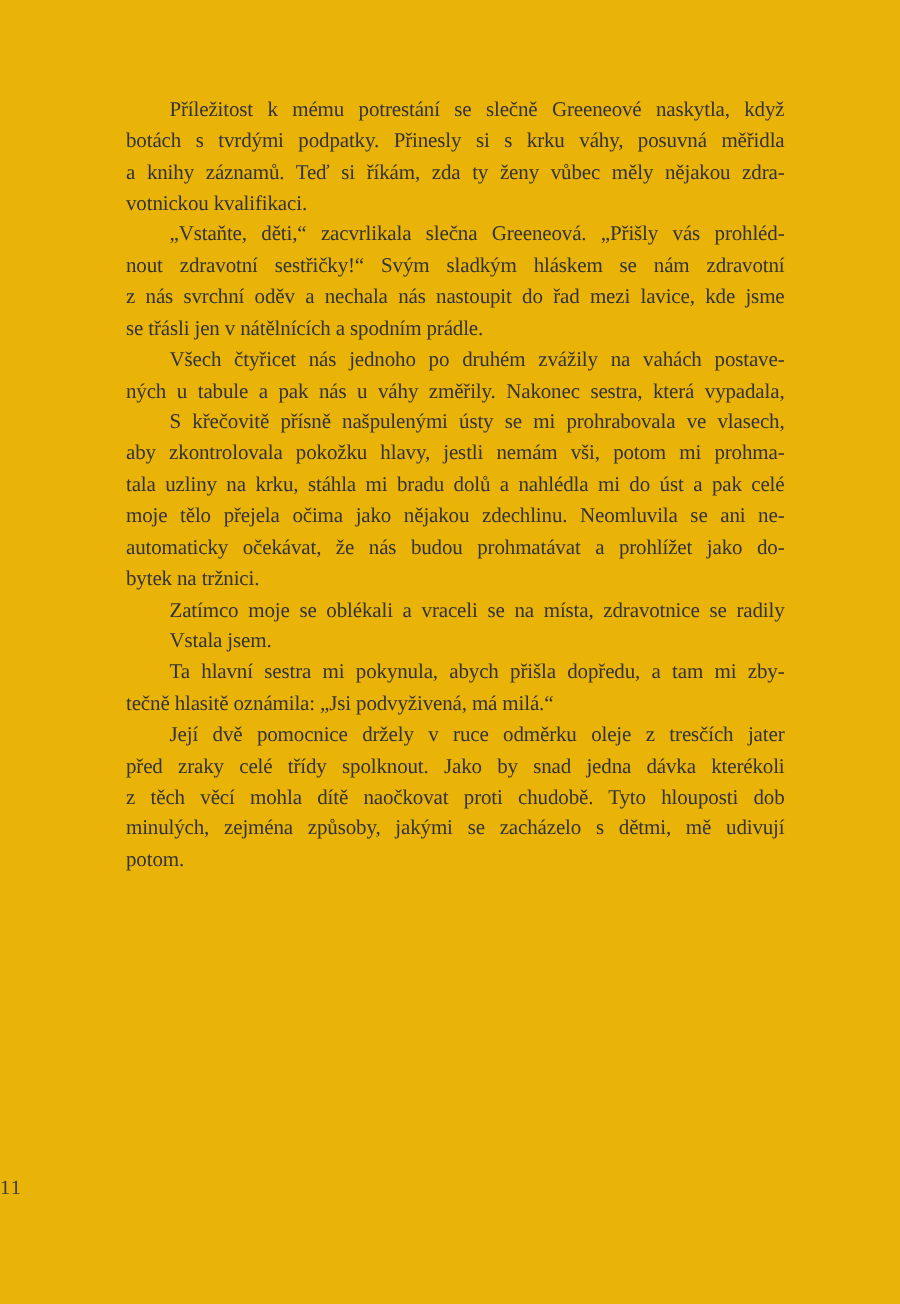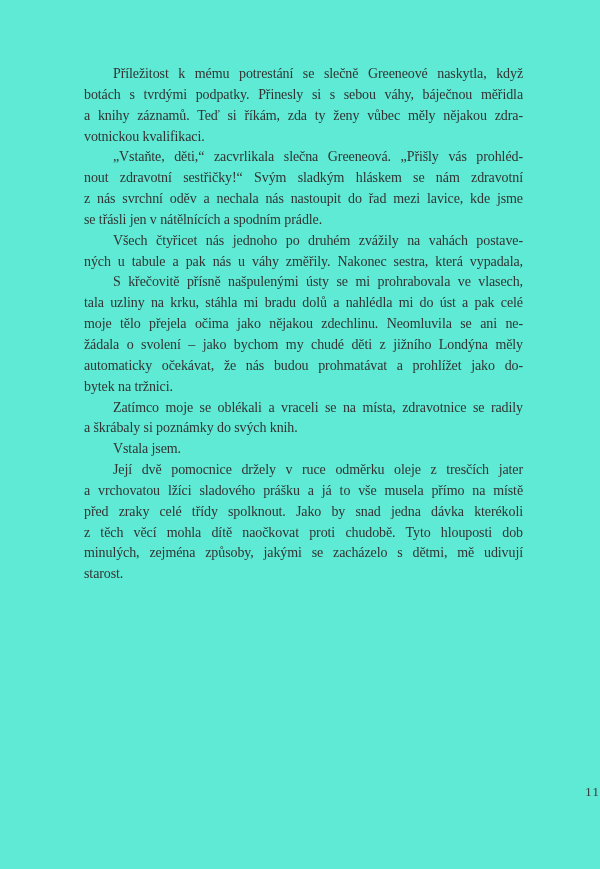--- a/index.html
+++ b/index.html
@@ -5,21 +5,21 @@
   html, body {
     margin: 0;
     padding: 0;
     background: #e8e8e8;
   }
   .page {
     position: relative;
     width: 600px;
     height: 869px;
     margin: 0 auto;
-    background: #5eead4;
+    background: #eab308;
     overflow: hidden;
     font-family: "Liberation Serif", "DejaVu Serif", serif;
   }
   .text-block {
     position: absolute;
     left: 84px;
     top: 64px;
     width: 439px;
     color: #333333;
     font-size: 14px;
@@ -39,69 +39,71 @@
     text-align-last: left;
   }
   .line.first {
     text-indent: 29px;
   }
   .folio {
     position: absolute;
     top: 784px;
     left: 0;
     width: 600px;
-    text-align: right;
+    text-align: left;
     font-size: 13.5px;
     color: #3c3c3c;
     letter-spacing: 1px;
   }
 </style>
 </head>
 <body>
 
 <div class="page">
   <div class="text-block" id="text-block">
       <div class="para">
         <div class="line first">Příležitost k mému potrestání se slečně Greeneové naskytla, když</div>
       </div>
       <div class="para">
-        <div class="line">botách s tvrdými podpatky. Přinesly si s sebou váhy, báječnou měřidla</div>
+        <div class="line">botách s tvrdými podpatky. Přinesly si s krku váhy, posuvná měřidla</div>
         <div class="line">a knihy záznamů. Teď si říkám, zda ty ženy vůbec měly nějakou zdra-</div>
         <div class="line last">votnickou kvalifikaci.</div>
       </div>
       <div class="para">
         <div class="line first">„Vstaňte, děti,“ zacvrlikala slečna Greeneová. „Přišly vás prohléd-</div>
         <div class="line">nout zdravotní sestřičky!“ Svým sladkým hláskem se nám zdravotní</div>
       </div>
       <div class="para">
         <div class="line">z nás svrchní oděv a nechala nás nastoupit do řad mezi lavice, kde jsme</div>
         <div class="line last">se třásli jen v nátělnících a spodním prádle.</div>
       </div>
       <div class="para">
         <div class="line first">Všech čtyřicet nás jednoho po druhém zvážily na vahách postave-</div>
         <div class="line">ných u tabule a pak nás u váhy změřily. Nakonec sestra, která vypadala,</div>
       </div>
       <div class="para">
         <div class="line first">S křečovitě přísně našpulenými ústy se mi prohrabovala ve vlasech,</div>
+        <div class="line">aby zkontrolovala pokožku hlavy, jestli nemám vši, potom mi prohma-</div>
         <div class="line">tala uzliny na krku, stáhla mi bradu dolů a nahlédla mi do úst a pak celé</div>
         <div class="line">moje tělo přejela očima jako nějakou zdechlinu. Neomluvila se ani ne-</div>
-        <div class="line">žádala o svolení – jako bychom my chudé děti z jižního Londýna měly</div>
         <div class="line">automaticky očekávat, že nás budou prohmatávat a prohlížet jako do-</div>
         <div class="line last">bytek na tržnici.</div>
       </div>
       <div class="para">
         <div class="line first">Zatímco moje se oblékali a vraceli se na místa, zdravotnice se radily</div>
-        <div class="line last">a škrábaly si poznámky do svých knih.</div>
       </div>
       <div class="para">
         <div class="line first last">Vstala jsem.</div>
       </div>
       <div class="para">
+        <div class="line first">Ta hlavní sestra mi pokynula, abych přišla dopředu, a tam mi zby-</div>
+        <div class="line last">tečně hlasitě oznámila: „Jsi podvyživená, má milá.“</div>
+      </div>
+      <div class="para">
         <div class="line first">Její dvě pomocnice držely v ruce odměrku oleje z tresčích jater</div>
-        <div class="line">a vrchovatou lžíci sladového prášku a já to vše musela přímo na místě</div>
         <div class="line">před zraky celé třídy spolknout. Jako by snad jedna dávka kterékoli</div>
         <div class="line">z těch věcí mohla dítě naočkovat proti chudobě. Tyto hlouposti dob</div>
         <div class="line">minulých, zejména způsoby, jakými se zacházelo s dětmi, mě udivují</div>
-        <div class="line last">starost.</div>
+        <div class="line last">potom.</div>
       </div>
     </div>
   <div class="folio">11</div>
 </div>
 
 </body></html>

